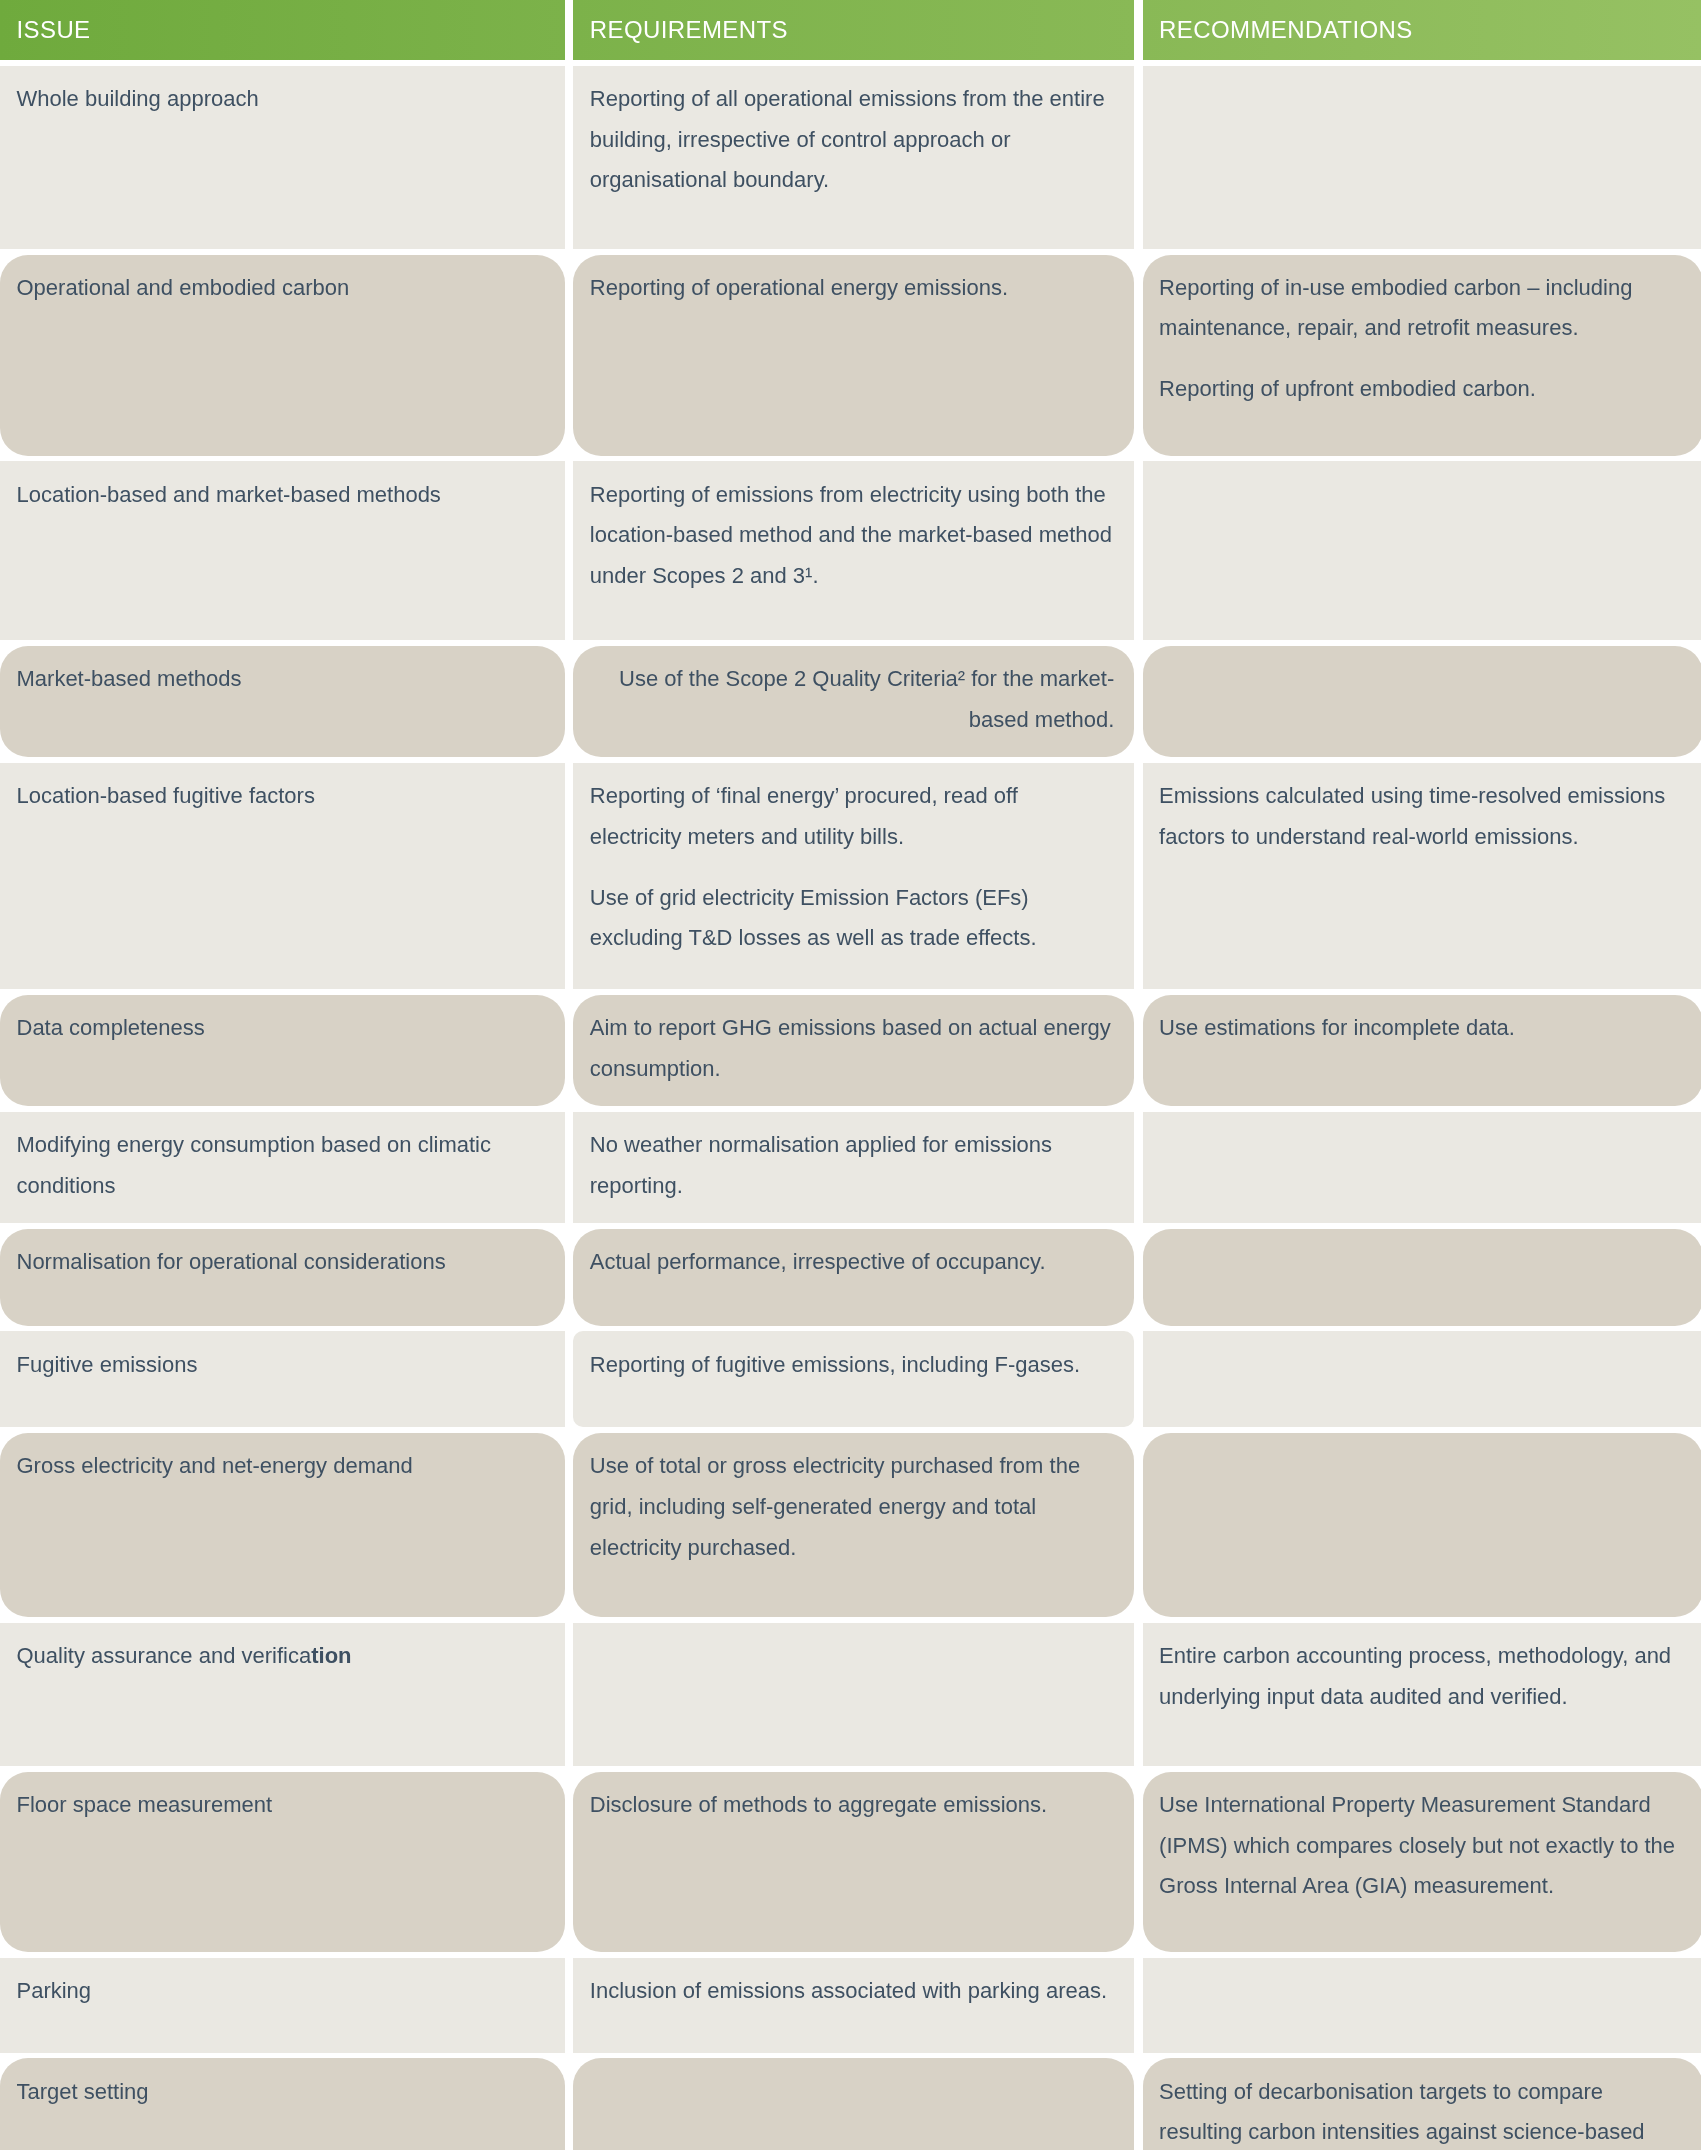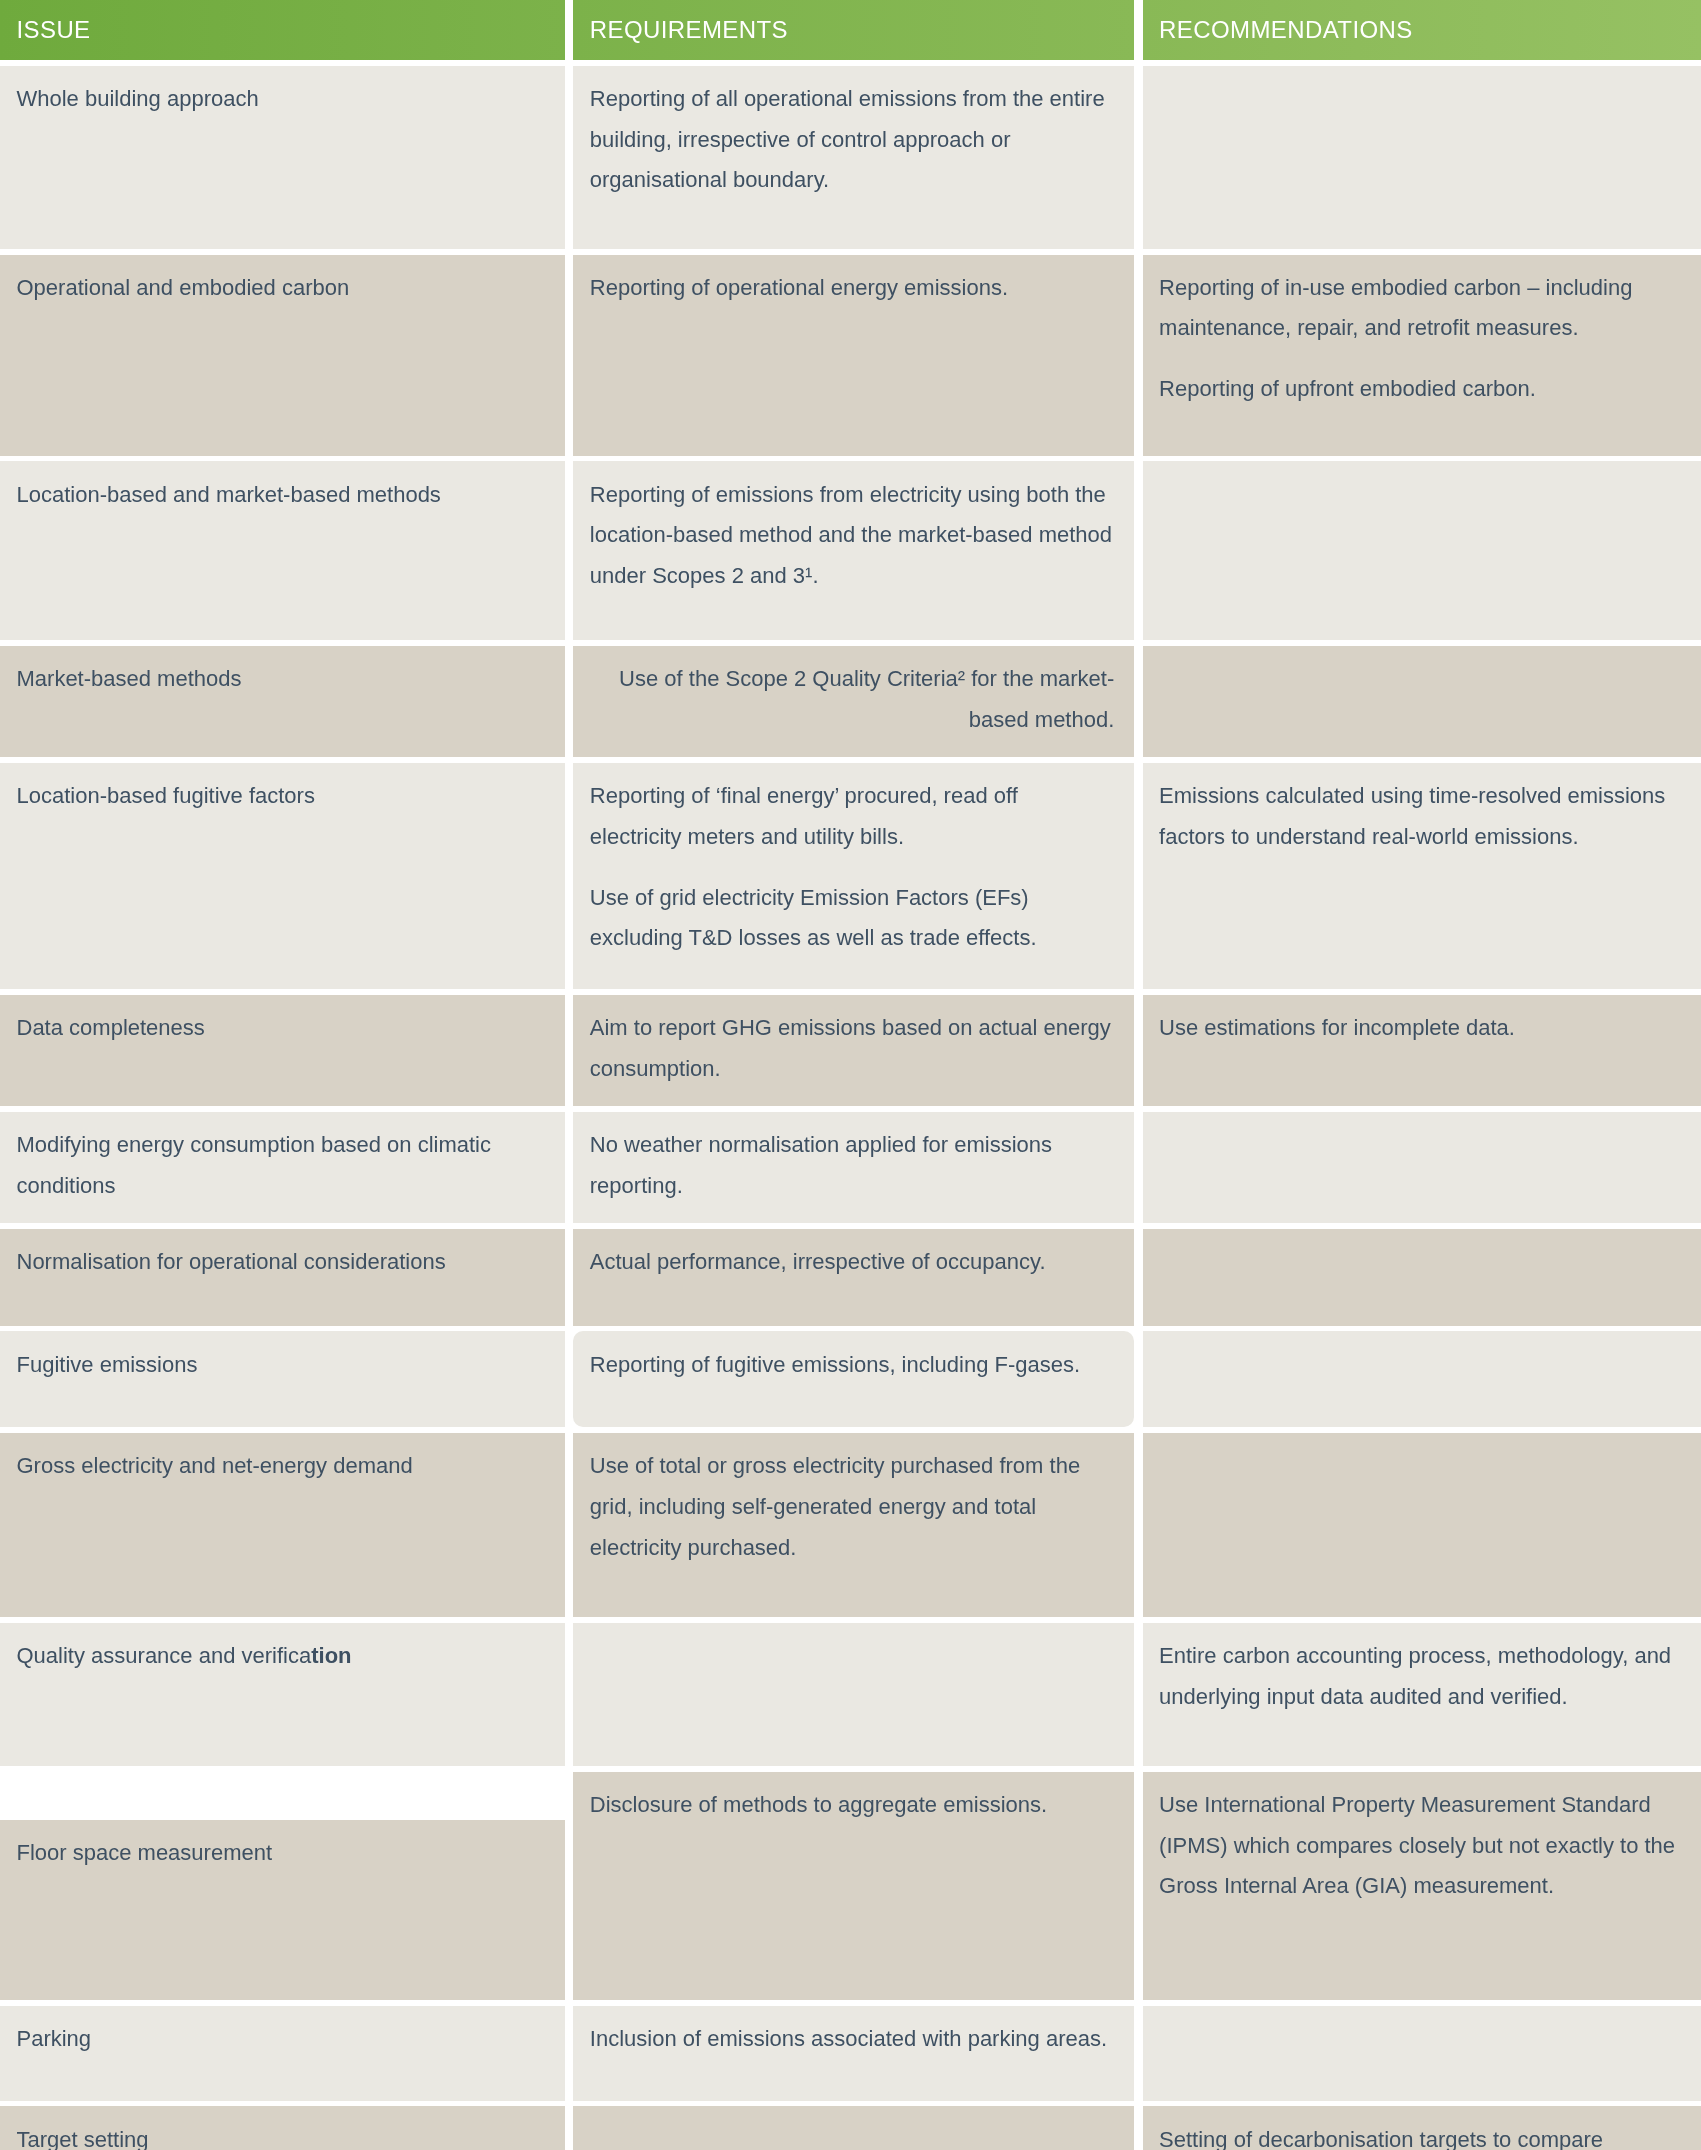--- a/index.html
+++ b/index.html
@@ -32,21 +32,21 @@
     font-weight: 400;
   }
   .cell {
     box-sizing: border-box;
     padding: 13.2px 20px 16.5px 16.5px;
     color: var(--text-color, #3E5062);
     font-size: 22px;
     line-height: 1.85;
   }
   .cell.light { background: var(--row-light, #EAE8E2); }
-  .cell.dark  { background: var(--row-dark, #D8D2C6); }
+  .cell.dark  { background: var(--row-dark, #D8D2C6); border-radius: 28px; }
   .cell p { margin: 0 0 20px 0; }
   .cell p:last-child { margin-bottom: 0; }
   .issue-tail { font-weight: 700; color: var(--text-color, #3E5062); }
 </style>
 </head>
 <body>
 
 <div class="grid">
   <div class="hcell" style="background: linear-gradient(90deg, rgb(111, 170, 61), rgb(124, 178, 74));">
     <span>ISSUE</span>
@@ -113,21 +113,21 @@
     <div class="cell dark" style="min-height: 184px;"><span>Gross electricity and net-energy demand</span></div>
     <div class="cell dark" style="min-height: 184px;">
       <p>Use of total or gross electricity purchased from the grid, including self-generated energy and total electricity purchased.</p>
     </div>
     <div class="cell dark" style="min-height: 184px;"></div>
     <div class="cell light" style="min-height: 143px;"><span>Quality assurance and verifica</span><span class="issue-tail">tion</span></div>
     <div class="cell light" style="min-height: 143px;"></div>
     <div class="cell light" style="min-height: 143px;">
       <p>Entire carbon accounting process, methodology, and underlying input data audited and verified.</p>
     </div>
-    <div class="cell dark" style="min-height: 180px; margin-top: 48px;"><span>Floor space measurement</span></div>
+    <div class="cell dark" style="min-height: 180px;"><span>Floor space measurement</span></div>
     <div class="cell dark" style="min-height: 180px;">
       <p>Disclosure of methods to aggregate emissions.</p>
     </div>
     <div class="cell dark" style="min-height: 180px;">
       <p>Use International Property Measurement Standard (IPMS) which compares closely but not exactly to the Gross Internal Area (GIA) measurement.</p>
     </div>
     <div class="cell light" style="min-height: 95px;"><span>Parking</span></div>
     <div class="cell light" style="min-height: 95px;">
       <p>Inclusion of emissions associated with parking areas.</p>
     </div>

